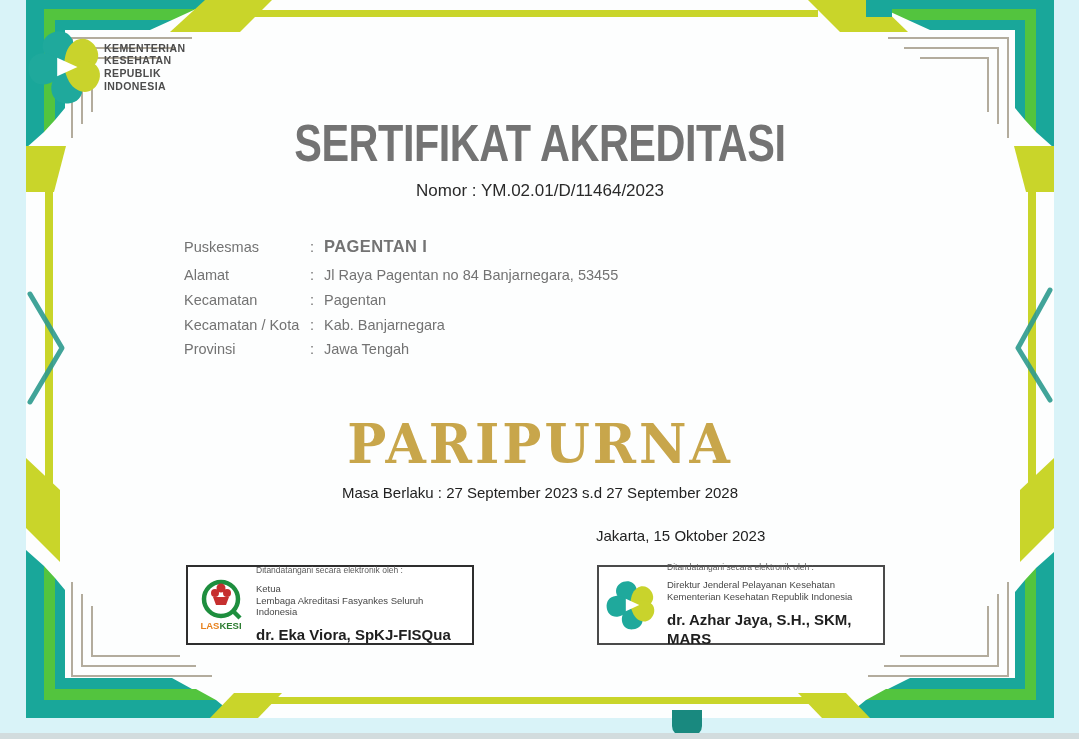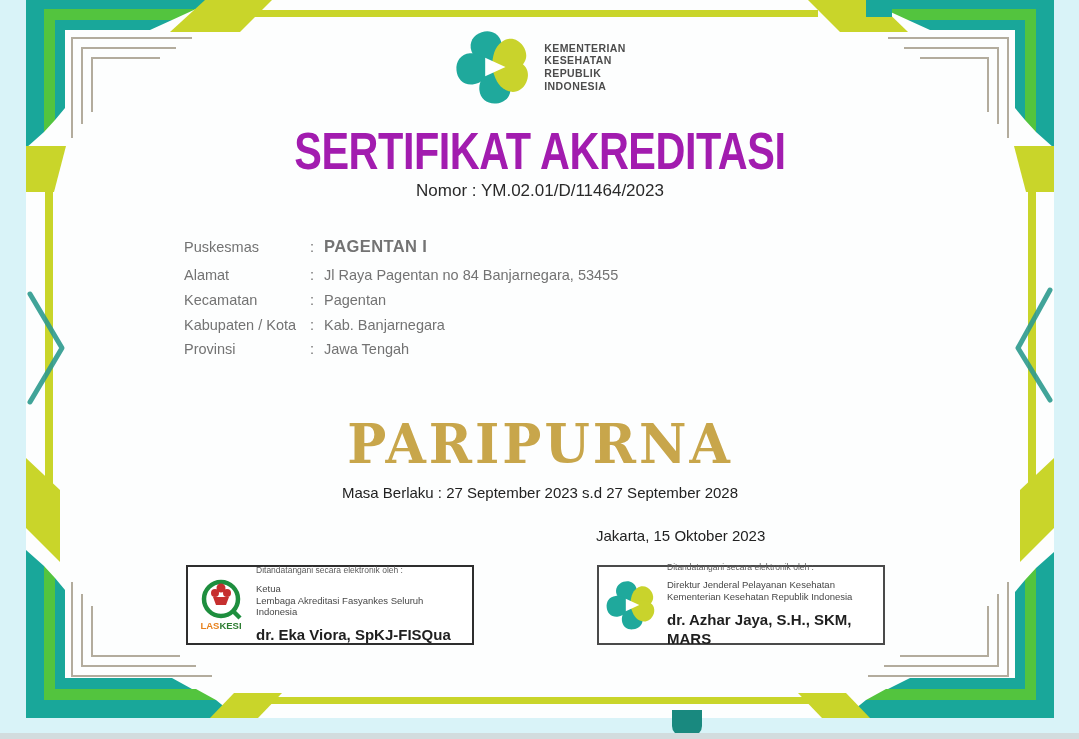--- a/index.html
+++ b/index.html
@@ -2,25 +2,25 @@
 <html><head>
 <meta charset="utf-8">
 <style>
   html,body{margin:0;padding:0;}
   body{width:1079px;height:739px;overflow:hidden;font-family:"Liberation Sans",sans-serif;}
   .stage{position:relative;width:1079px;height:739px;background:#D9F3F8;overflow:hidden;}
   .border-svg{position:absolute;left:0;top:0;}
   .abs{position:absolute;}
   .center{left:26px;width:1028px;text-align:center;}
 
-  .logo-row{top:28px;display:flex;align-items:center;justify-content:center;gap:12px;}
+  .logo-row{top:28px;display:flex;align-items:center;}
   .logo-text{ text-align:left;font-size:10.5px;font-weight:bold;color:#4C4C4C;
               letter-spacing:.4px;line-height:1.2;}
 
-  .title{top:124px;font-weight:bold;font-size:46px;color:#a21caf;}
+  .title{top:116px;font-weight:bold;font-size:46px;color:#737373;}
   .title .stretch{display:inline-block;transform:scale(.9,1.14);letter-spacing:-.5px;}
   .nomor{top:181px;font-size:17px;color:#2A2A2A;}
 
   .drow{left:184px;display:flex;font-size:14.5px;color:#737373;}
   .dlbl{width:126px;}
   .dcol{width:14px;}
   .drow0 .dval{font-weight:bold;font-size:16.5px;letter-spacing:.4px;position:relative;top:-2px;}
 
   .statement{top:384px;font-size:14.5px;color:#232323;}
   .grade{top:413px;font-family:"DejaVu Serif",serif;font-weight:bold;font-size:52px;
@@ -146,21 +146,21 @@
     <span class="dlbl">Alamat</span>
     <span class="dcol">:</span>
     <span class="dval">Jl Raya Pagentan no 84 Banjarnegara, 53455</span>
   </div>
   <div class="abs drow" style="top:292px">
     <span class="dlbl">Kecamatan</span>
     <span class="dcol">:</span>
     <span class="dval">Pagentan</span>
   </div>
   <div class="abs drow" style="top:317px">
-    <span class="dlbl">Kabupaten / Kota</span>
+    <span class="dlbl">Kecamatan / Kota</span>
     <span class="dcol">:</span>
     <span class="dval">Kab. Banjarnegara</span>
   </div>
   <div class="abs drow" style="top:341px">
     <span class="dlbl">Provinsi</span>
     <span class="dcol">:</span>
     <span class="dval">Jawa Tengah</span>
   </div>
 
   <div class="abs center grade">

